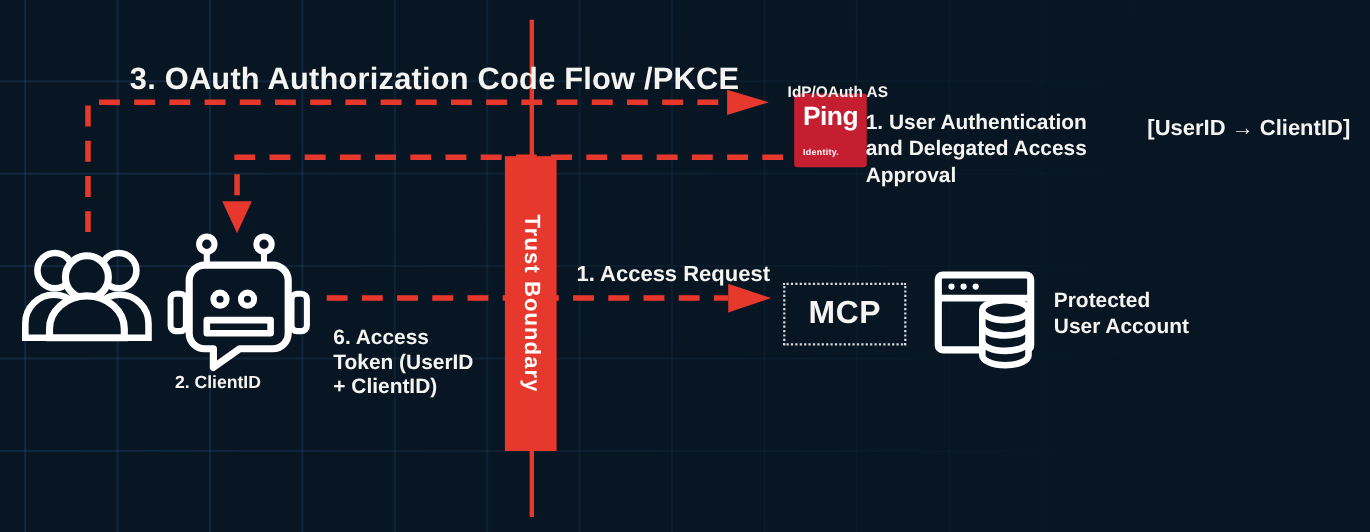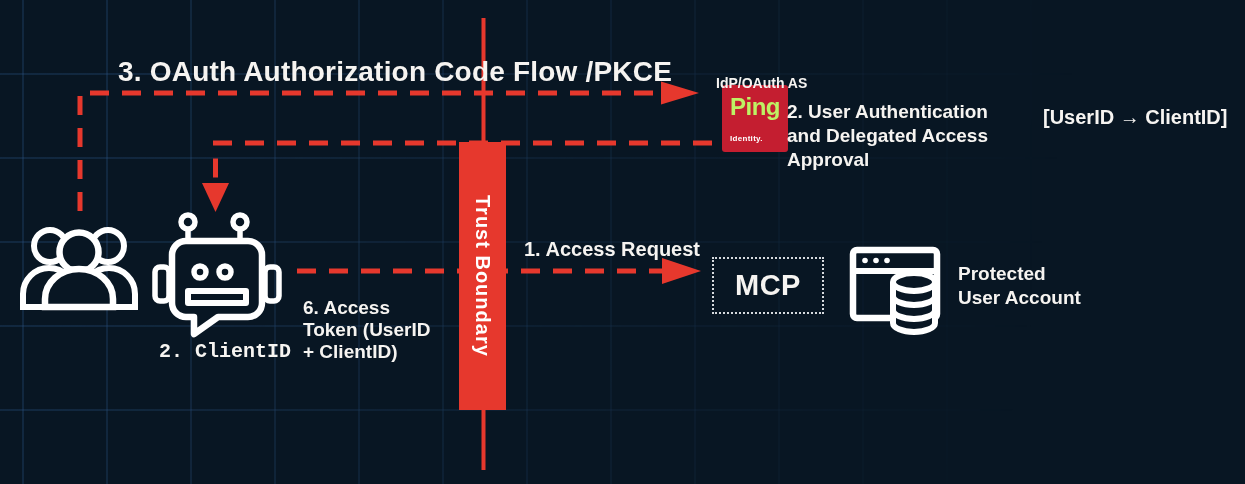--- a/index.html
+++ b/index.html
@@ -21,36 +21,36 @@
   svg.flows{position:absolute;left:0;top:0;z-index:2;}
   .icon-svg{position:absolute;z-index:4;}
   .lbl{position:absolute;z-index:5;white-space:pre-line;}
   .lbl-flow3{left:118px;top:56px;font-size:28px;letter-spacing:.2px;}
   .lbl-flow2{left:218px;top:107px;font-size:20px;letter-spacing:.2px;}
   .lbl-idp{left:716px;top:55px;font-size:14px;margin-top:20px;}
   .lbl-flow4{left:787px;top:100px;font-size:19px;line-height:24px;}
   .lbl-map{left:1043px;top:106px;font-size:20px;}
   .lbl-flow1{left:524px;top:238px;font-size:20px;}
   .lbl-flow5{left:303px;top:297px;font-size:19px;line-height:22px;}
-  .lbl-clientid{left:159px;top:340px;font-size:20px;font-family:Liberation Mono, monospace;}
+  .lbl-clientid{left:159px;top:340px;font-size:16px;}
   .lbl-protected{left:958px;top:262px;font-size:19px;line-height:24px;}
   .trust-banner{
     position:absolute;left:459px;top:142px;width:47px;height:268px;z-index:3;
     background:#e6382d;display:flex;align-items:center;justify-content:center;
   }
   .trust-banner .vtext{
     writing-mode:vertical-rl;font-size:20px;letter-spacing:1px;color:#ffffff;white-space:nowrap;
   }
   .ping-logo{
     position:absolute;left:722px;top:85px;width:66px;height:67px;z-index:4;
     background:#c41e30;border-radius:3px;
     display:flex;align-items:center;justify-content:center;
   }
   .ping-inner{text-align:left;line-height:1;}
-  .ping-word{font-size:24px;letter-spacing:-.5px;color:#bef264;}
+  .ping-word{font-size:24px;letter-spacing:-.5px;color:#ffffff;}
   .ping-sub{font-size:8px;letter-spacing:.3px;color:#ffffff;margin-top:16px;}
   .mcp-box{
     position:absolute;left:712px;top:257px;width:112px;height:57px;z-index:4;
     border:2px dotted #d6dade;box-sizing:border-box;
     display:flex;align-items:center;justify-content:center;
     font-size:29px;letter-spacing:.5px;
   }
 </style>
 </head>
 <body>
@@ -119,21 +119,21 @@
       <div class="ping-sub">Identity.</div>
     </div>
   </div>
 
   <div class="mcp-box">
     <span>MCP</span>
   </div>
 
   <div class="lbl lbl-flow3">3. OAuth Authorization Code Flow /PKCE</div>
   <div class="lbl lbl-idp">IdP/OAuth AS</div>
-  <div class="lbl lbl-flow4">2. User Authentication
+  <div class="lbl lbl-flow4">1. User Authentication
 and Delegated Access
 Approval</div>
   <div class="lbl lbl-map">[UserID → ClientID]</div>
   <div class="lbl lbl-flow1">1. Access Request</div>
   <div class="lbl lbl-flow5">6. Access
 Token (UserID
 + ClientID)</div>
   <div class="lbl lbl-clientid">2. ClientID</div>
   <div class="lbl lbl-protected">Protected
 User Account</div>

